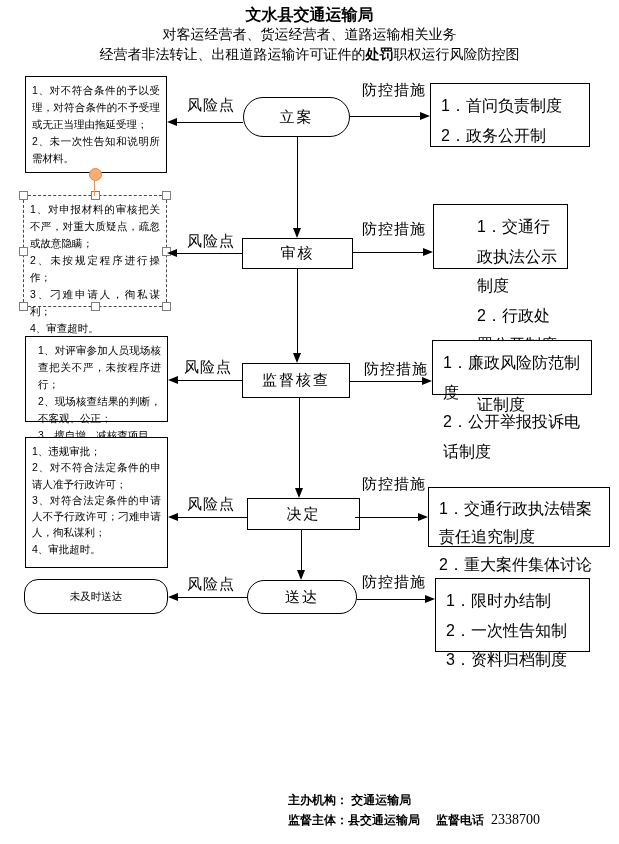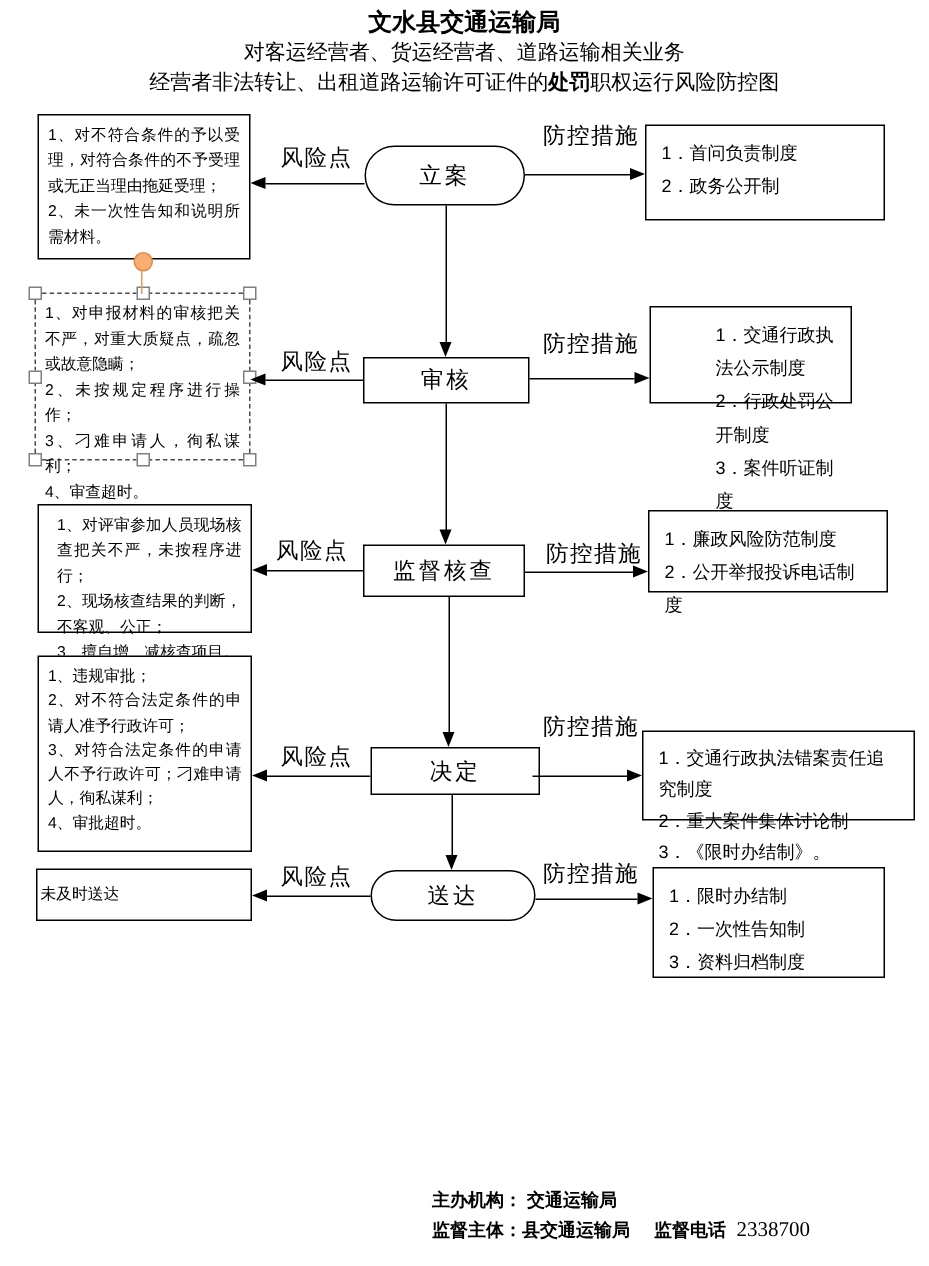--- a/index.html
+++ b/index.html
@@ -5,22 +5,22 @@
   html,body{margin:0;padding:0;background:#fff;}
   .page{position:relative;width:619px;height:844px;background:#ffffff;overflow:hidden;
         font-family:"Liberation Sans","DejaVu Sans",sans-serif;color:#000;}
   .title{position:absolute;left:0;width:619px;text-align:center;white-space:nowrap;}
   .t1{top:5px;font-size:16px;font-weight:bold;}
   .t2{top:26px;font-size:14px;}
   .t3{top:46px;font-size:14px;}
   .t3 b{font-weight:bold;}
   .box{position:absolute;border:1px solid #000;background:#fff;box-sizing:border-box;}
   .risk-box{font-size:10.5px;line-height:1.62;padding:5px 6px;text-align:justify;}
-  .risk-box.center-text{display:flex;align-items:center;text-align:center;padding:2px;}
-  .measure-box{font-size:12px;line-height:1.85;padding:7px 10px;}
+  .risk-box.center-text{display:flex;align-items:center;justify-content:center;text-align:center;padding:14px;border-radius:14px;}
+  .measure-box{font-size:16px;line-height:1.85;padding:7px 10px;}
   .selected{border:1px dashed #4a4a4a;}
   .node{position:absolute;border:1px solid #000;background:#fff;box-sizing:border-box;
         display:flex;align-items:center;justify-content:center;font-size:15px;letter-spacing:2px;}
   .stadium{border-radius:20px;}
   .lbl{position:absolute;font-size:15px;letter-spacing:1px;white-space:nowrap;}
   .hline{position:absolute;height:1px;background:#000;}
   .vline{position:absolute;width:1px;background:#000;}
   .ah-left{position:absolute;width:0;height:0;border-top:4px solid transparent;
            border-bottom:4px solid transparent;border-right:10px solid #000;}
   .ah-right{position:absolute;width:0;height:0;border-top:4px solid transparent;

